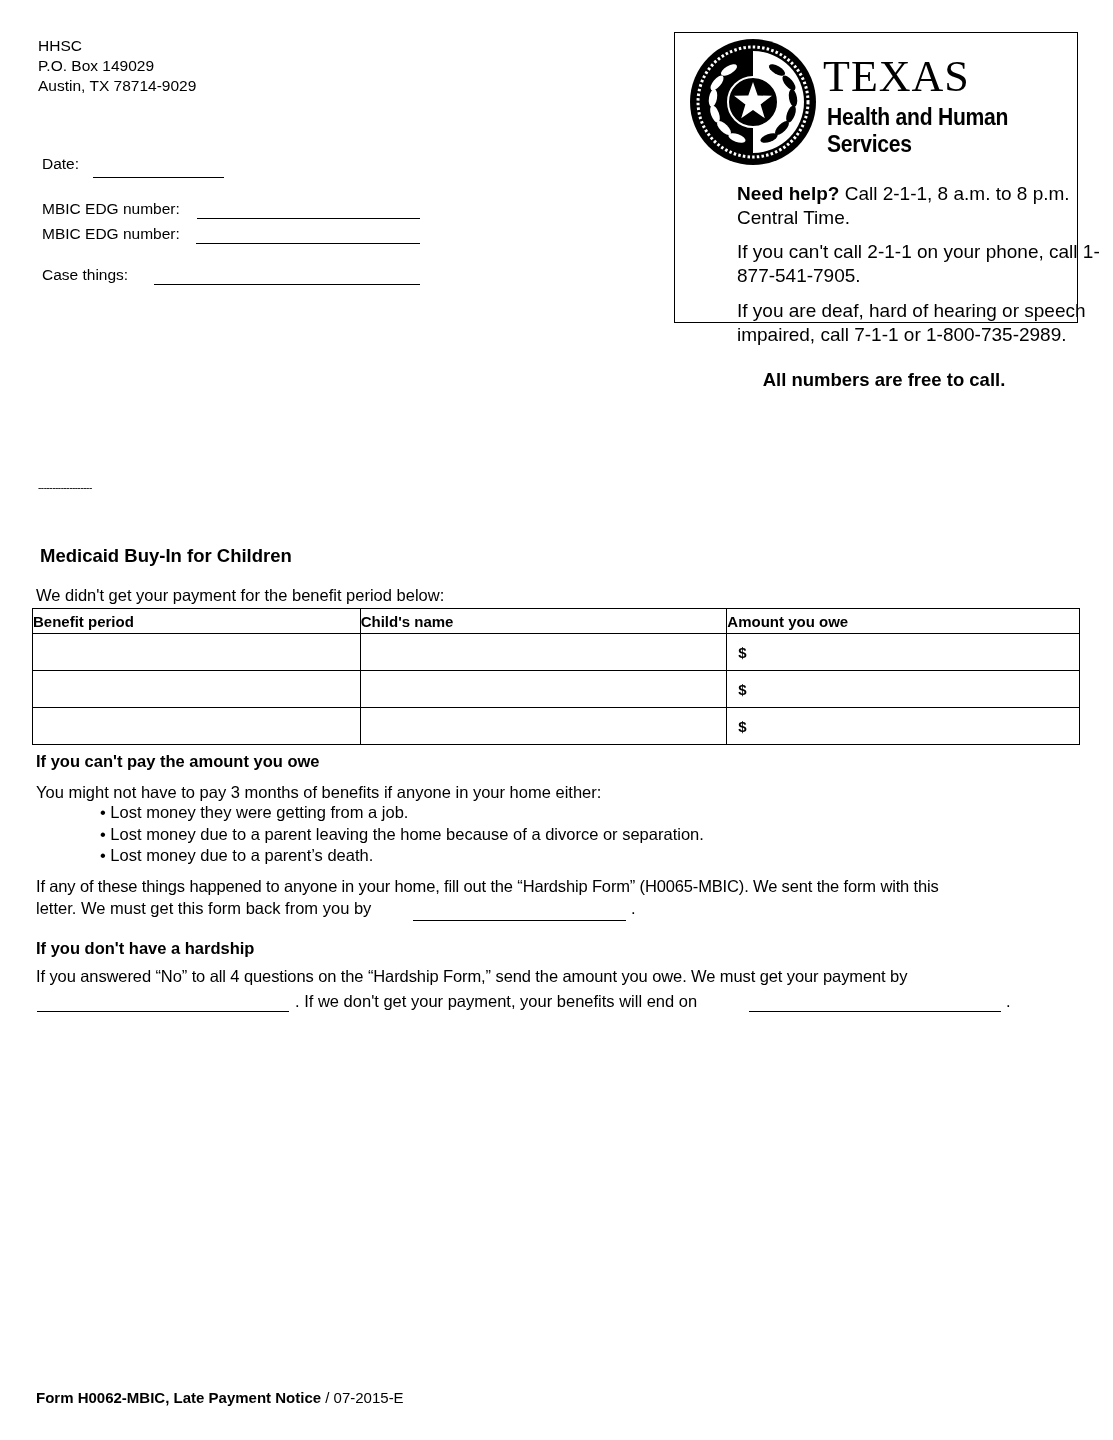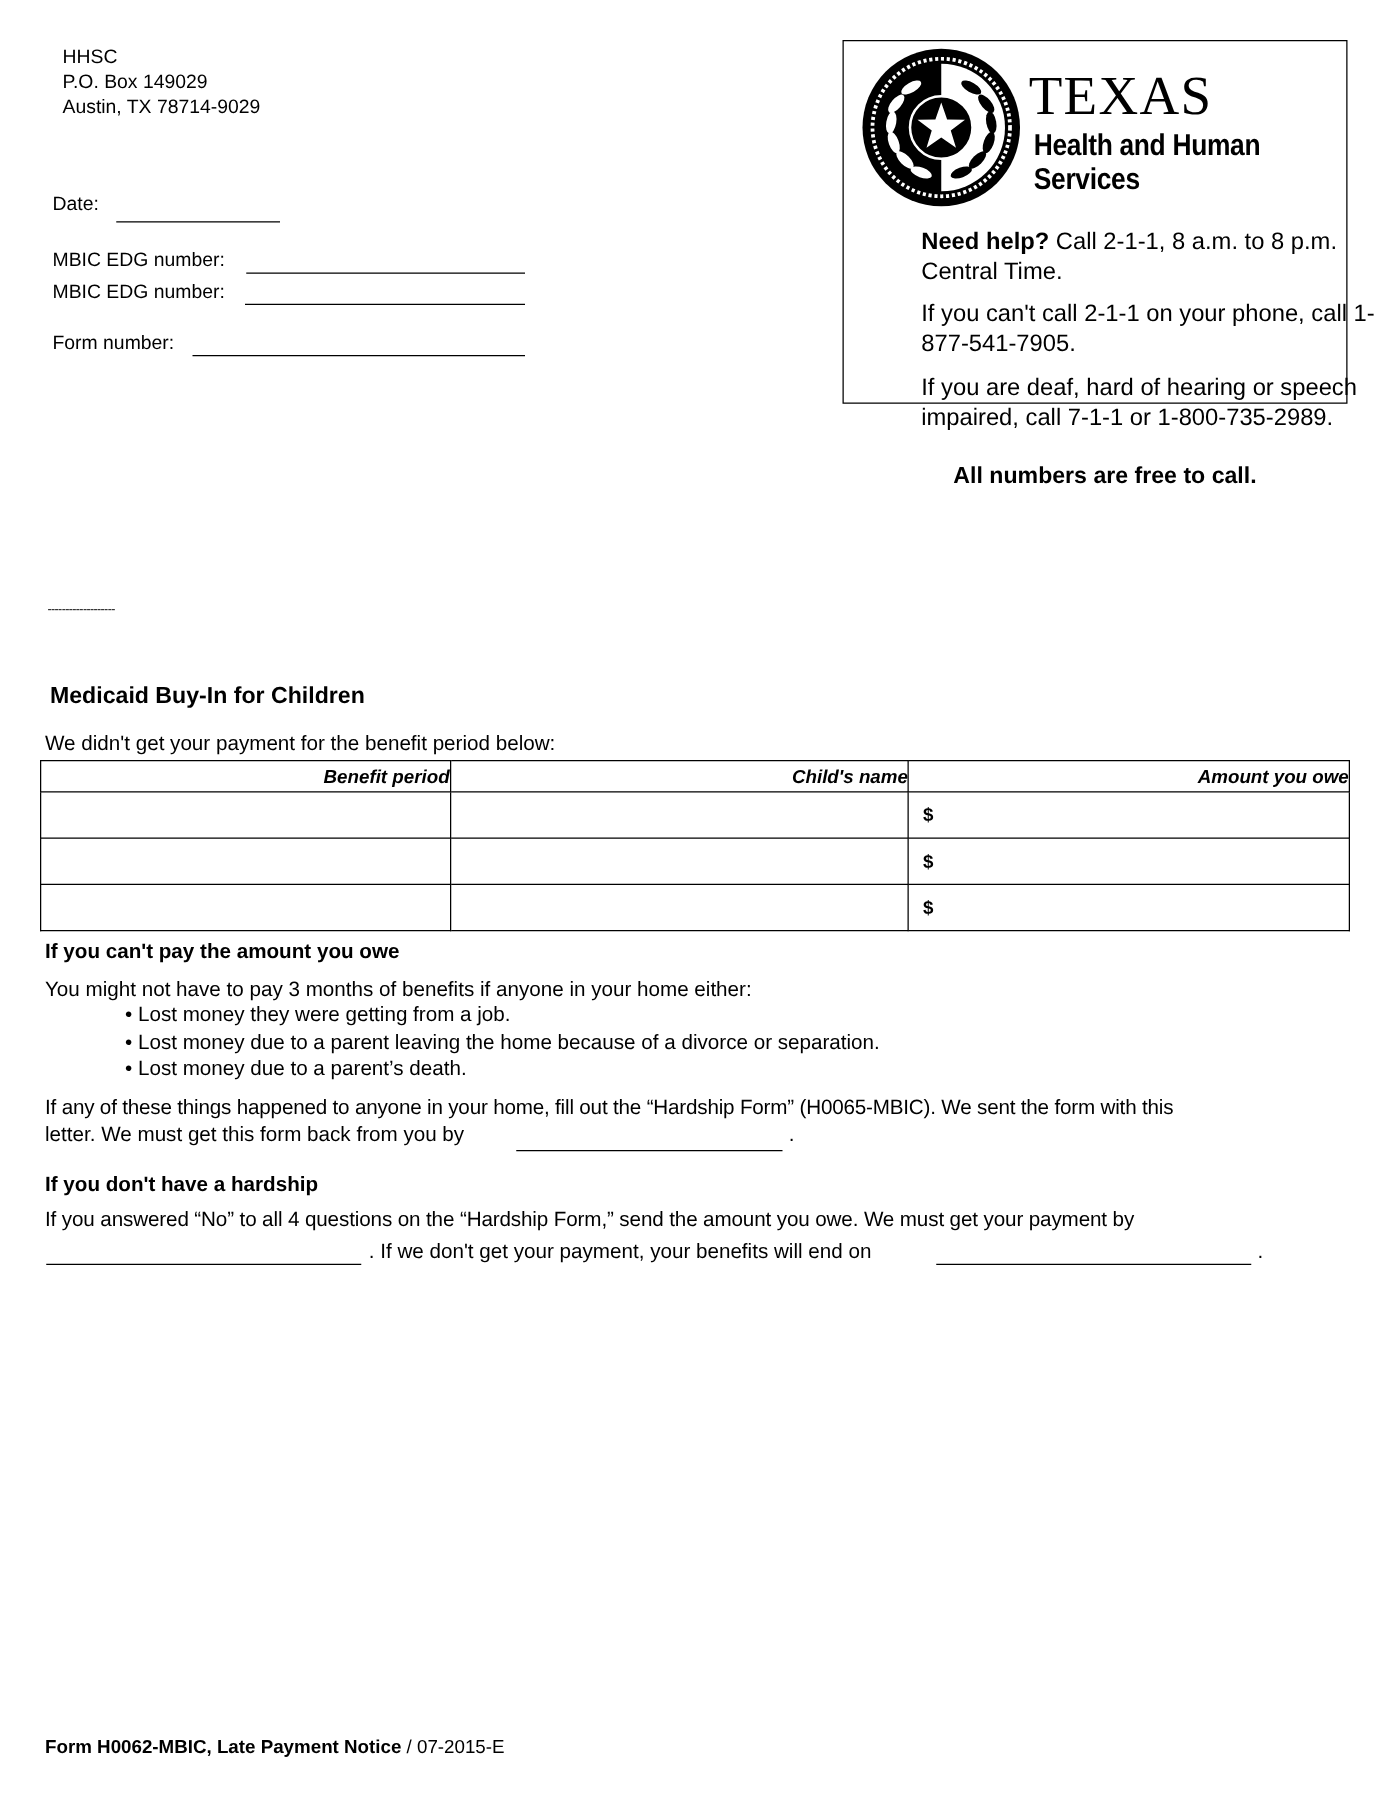--- a/index.html
+++ b/index.html
@@ -1,33 +1,33 @@
 <!DOCTYPE html>
 <html><head>
   <meta charset="utf-8">
   <style>
     html, body { margin: 0; padding: 0; background: #ffffff; }
     body { width: 1113px; height: 1440px; position: relative; overflow: hidden;
            font-family: "Liberation Sans", "DejaVu Sans", sans-serif; color: #000; }
     .abs { position: absolute; }
-    .addr { left: 50px; top: 36px; font-size: 15.5px; line-height: 20px; }
+    .addr { left: 38px; top: 36px; font-size: 15.5px; line-height: 20px; }
     .field-label { font-size: 15.5px; }
     .uline { position: absolute; border-bottom: 1.3px solid #000; height: 0; }
     .help-box { left: 674px; top: 32px; width: 404px; height: 291px; border: 1.3px solid #000; box-sizing: border-box; }
     .logo { position: absolute; left: 14px; top: 5px; width: 128px; height: 128px; }
     .logo-texas { position: absolute; left: 148px; top: 22px; font-family: "Liberation Serif", "DejaVu Serif", serif; font-size: 44px; line-height: 44px; letter-spacing: 1px; }
     .logo-hhs { position: absolute; left: 152px; top: 70px; font-family: "Liberation Sans", sans-serif; font-weight: bold; font-size: 24px; line-height: 27px; transform: scaleX(0.88); transform-origin: left top; letter-spacing: -0.3px; }
     .help-text { position: absolute; left: 18px; width: 380px; font-size: 19px; line-height: 23.5px; margin-left: 44px; }
     .help-free { position: absolute; left: 0; width: 418px; text-align: center; font-size: 18.5px; font-weight: bold; }
     .dashes { left: 38px; top: 482px; font-size: 10px; letter-spacing: -0.5px; }
     .title { left: 40px; top: 545px; font-size: 18.5px; font-weight: bold; }
     .intro { left: 36px; top: 586px; font-size: 16.5px; }
     table.owe { position: absolute; left: 32px; top: 608px; width: 1048px; border-collapse: collapse; font-size: 15px; }
     table.owe th, table.owe td { border: 1.3px solid #000; padding: 0; }
-    table.owe th { height: 24px; font-weight: bold; text-align: right; font-style: italic; }
+    table.owe th { height: 24px; font-weight: bold; text-align: left; }
     table.owe td { height: 36px; }
     table.owe td.amt { padding-left: 11px; font-weight: bold; vertical-align: middle; }
     .h2 { font-size: 16.5px; font-weight: bold; }
     .p { font-size: 16.5px; line-height: 22px; }
     .bullets { left: 100px; top: 802px; font-size: 16.5px; line-height: 21.5px; }
     .footer { left: 36px; top: 1389px; font-size: 15px; }
     .footer b { font-weight: bold; }
   </style>
 </head>
 <body>
@@ -40,21 +40,21 @@
 
 <div class="abs field-label" style="left:42px;top:155px;">Date:</div>
 <div class="uline" style="left:93px;top:177px;width:131px;"></div>
 
 <div class="abs field-label" style="left:42px;top:200px;">MBIC EDG number:</div>
 <div class="uline" style="left:197px;top:218px;width:223px;"></div>
 
 <div class="abs field-label" style="left:42px;top:225px;">MBIC EDG number:</div>
 <div class="uline" style="left:196px;top:243px;width:224px;"></div>
 
-<div class="abs field-label" style="left:42px;top:266px;">Form number:</div>
+<div class="abs field-label" style="left:42px;top:266px;">Case things:</div>
 <div class="uline" style="left:154px;top:284px;width:266px;"></div>
 
 <div class="abs help-box">
   <svg class="logo" viewBox="0 0 128 128">
     <circle cx="64" cy="64" r="63" fill="#000"></circle>
     <circle cx="64" cy="64" r="55" fill="none" stroke="#fff" stroke-width="3" stroke-dasharray="2.5 2.2"></circle>
     <circle cx="64" cy="64" r="51" fill="#000"></circle>
     <path d="M64 13 A51 51 0 0 1 64 115 Z" fill="#fff"></path>
     <g fill="#fff">
       <ellipse cx="28" cy="45" rx="4" ry="9" transform="rotate(40 28 45)"></ellipse>

